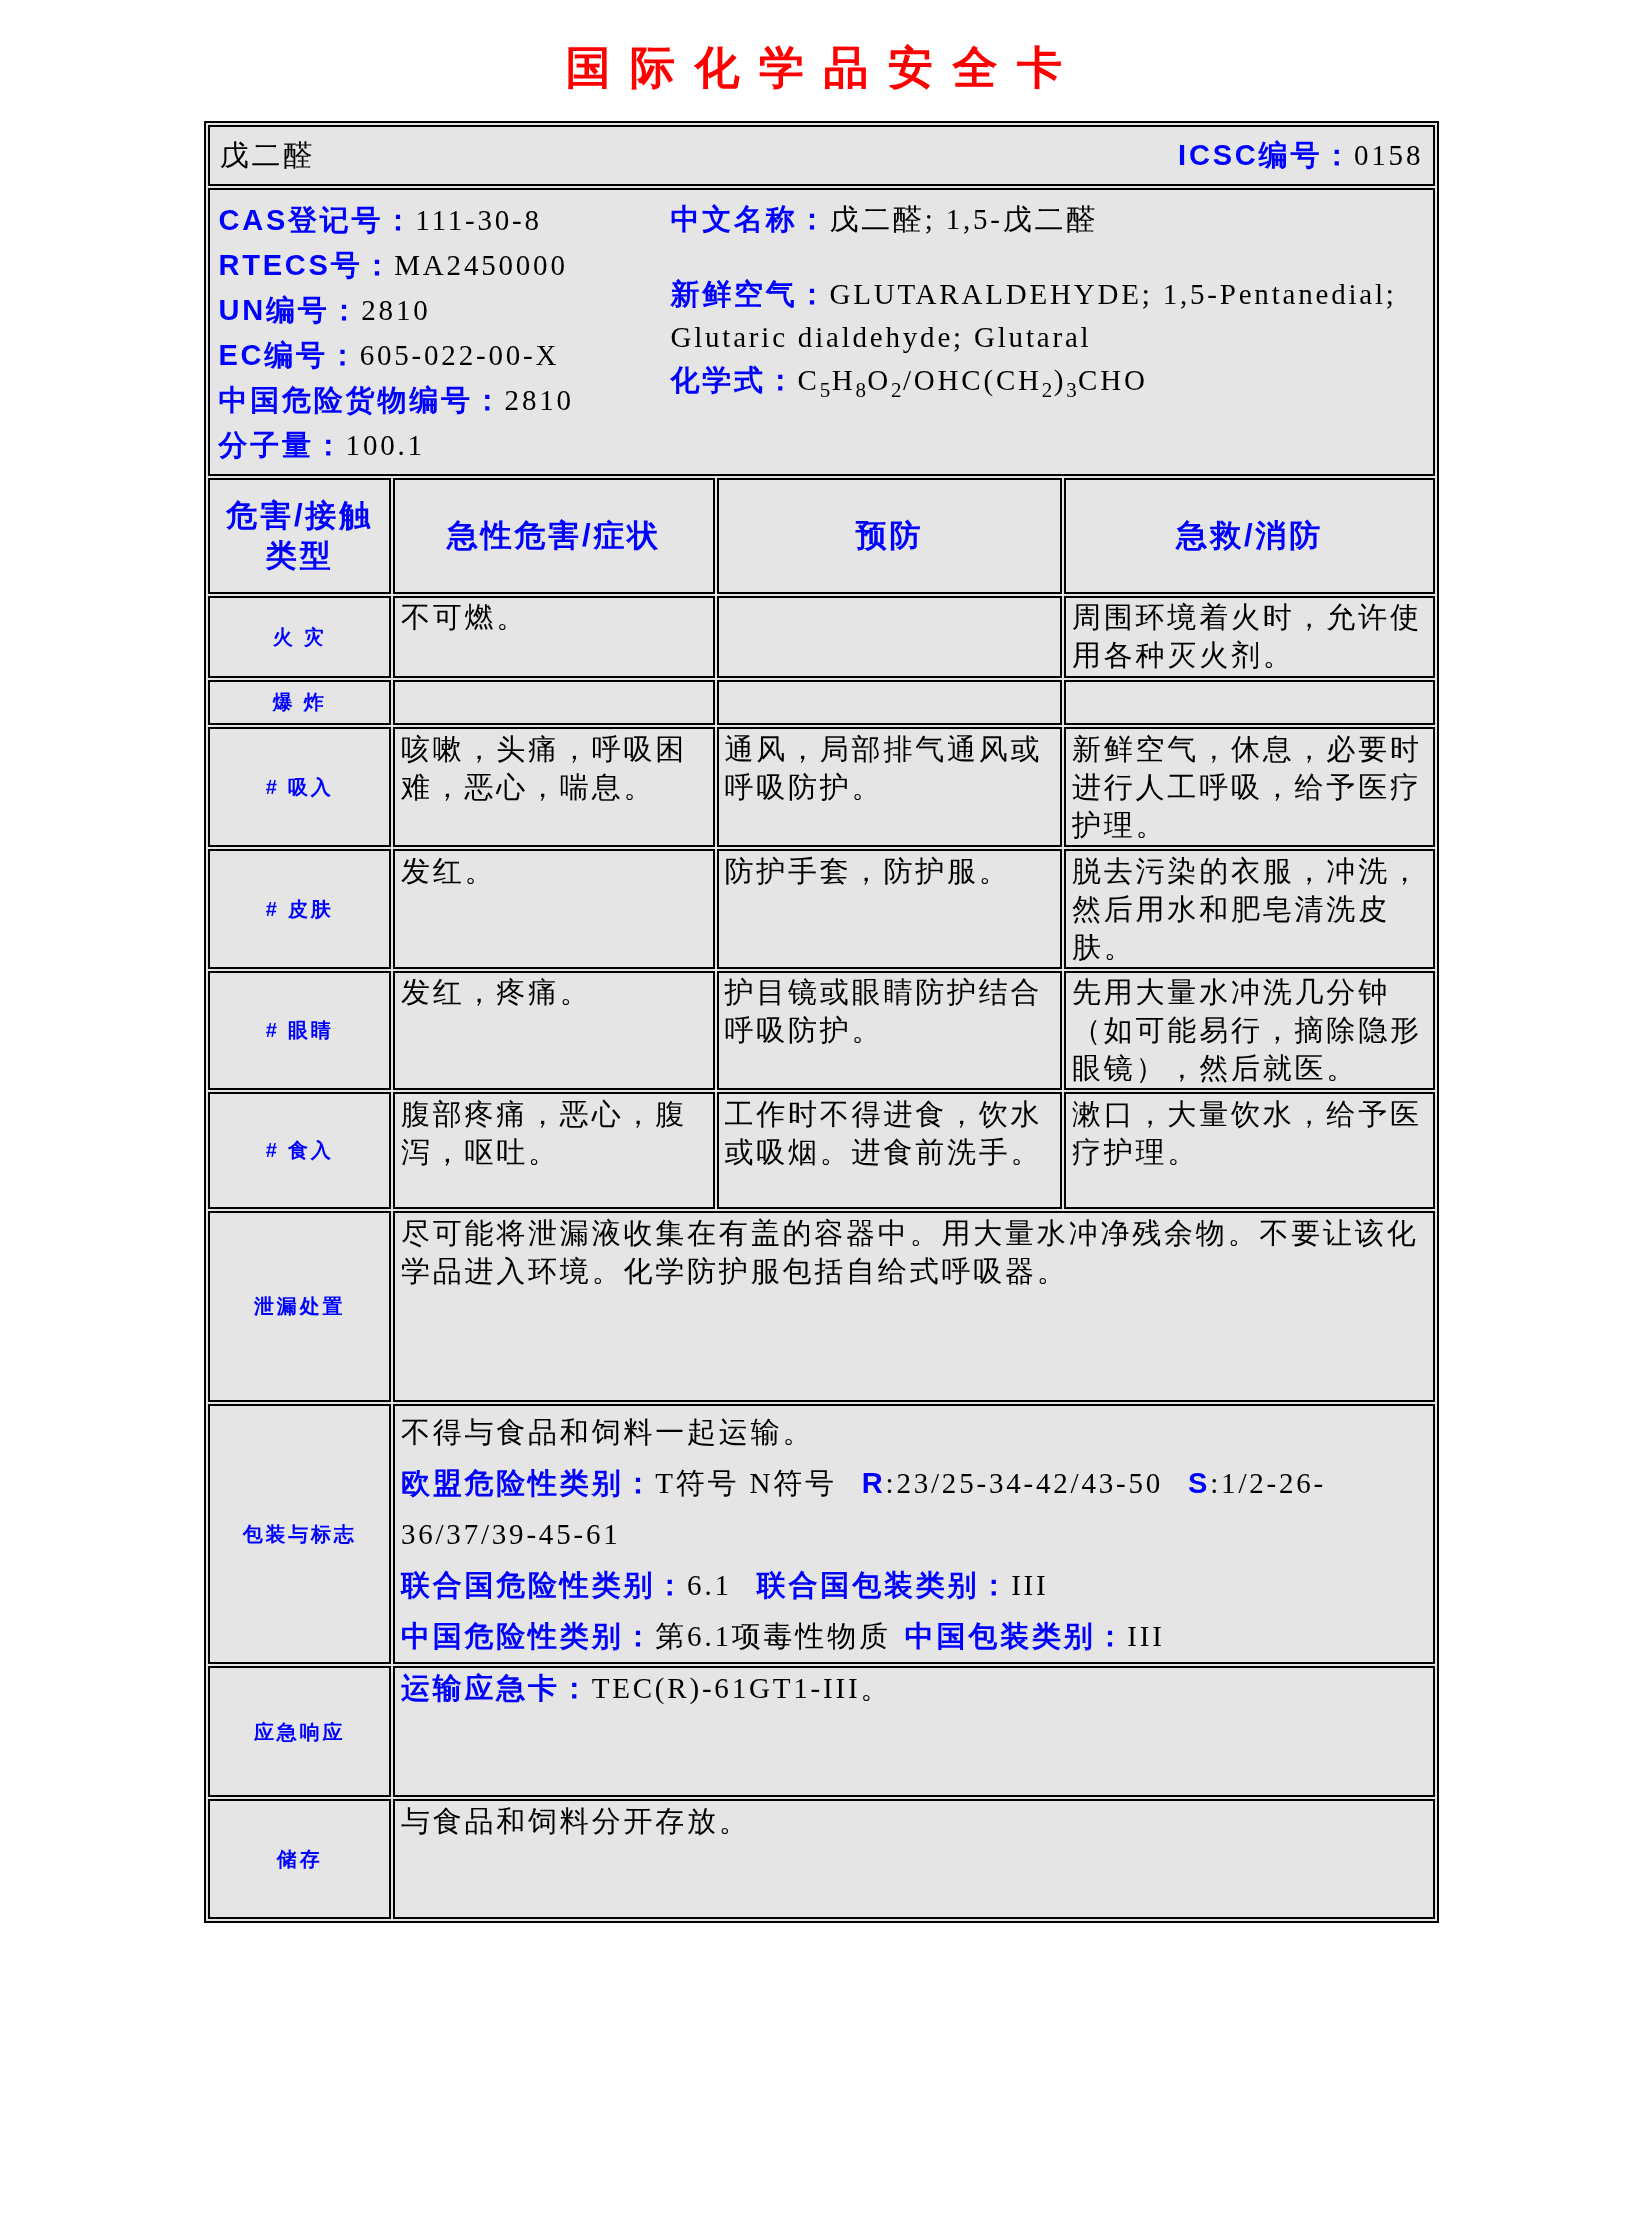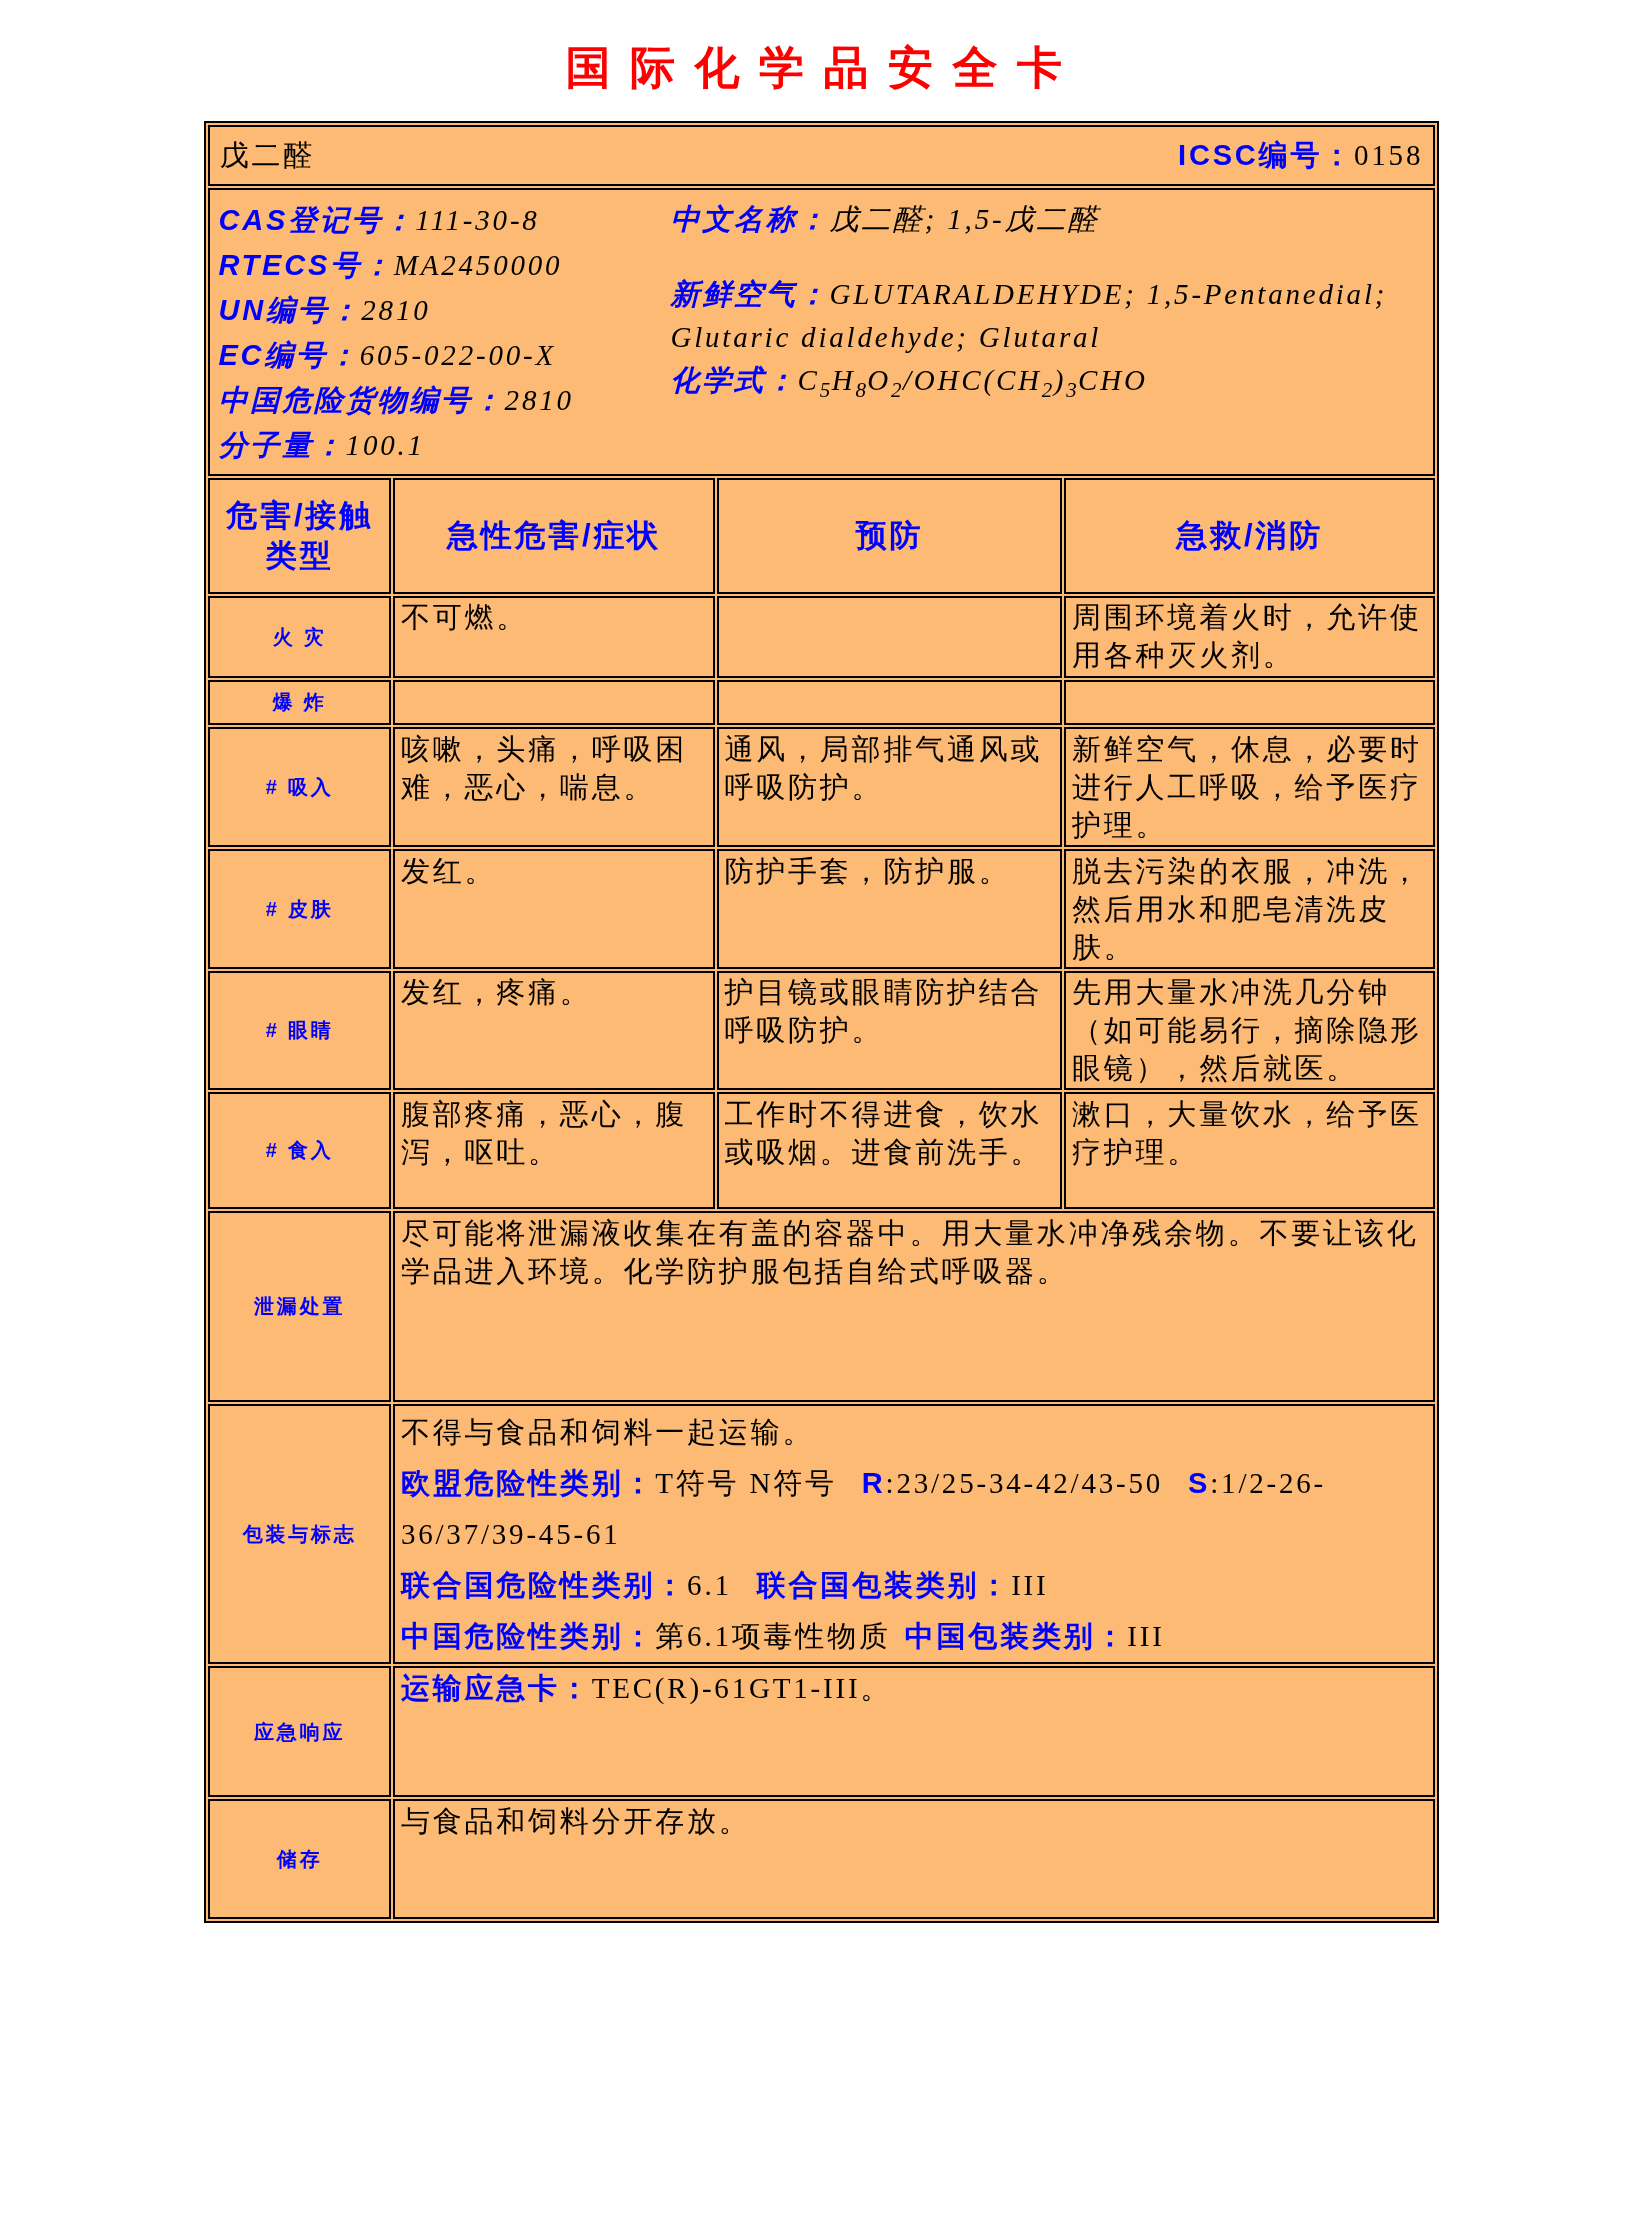--- a/index.html
+++ b/index.html
@@ -7,21 +7,21 @@
     position:relative; width:1647px; height:2239px; background:#ffffff;
     font-family:"Liberation Serif","DejaVu Serif",serif; overflow:hidden;
   }
   .title {
     margin:0; padding-top:38px; height:73px; text-align:center;
     font-family:"DejaVu Serif","Liberation Serif",serif; font-weight:bold;
     font-size:45px; letter-spacing:19.5px; color:#ff0000;
   }
   table.card {
     border-collapse:separate; border-spacing:2.1px; table-layout:fixed;
-    width:1235px; margin:9.8px 0 0 204px; background:#fdba74;
+    width:1235px; margin:9.8px 0 0 204px; background:#e5e5e5;
     border:2.8px solid #000000;
   }
   td {
     border:2.1px solid #000000; box-sizing:border-box; overflow:hidden;
     padding:0.7px 5.6px; vertical-align:top;
     font-size:29px; line-height:38px; letter-spacing:2.8px; color:#000000;
   }
   .blue {
     color:#0000ff; font-family:"Liberation Sans","DejaVu Sans",sans-serif;
     font-weight:bold;
@@ -31,21 +31,21 @@
   .r-head  { height:116px; } .r-fire { height:82px; }
   .r-expl  { height:33px;margin-left:25px; }  .r-cont { height:43px; }
   .r-inh   { height:120px; } .r-skin { height:116px; }
   .r-eye   { height:117px; } .r-ing  { height:117px; }
   .r-spill { height:191px; } .r-pack { height:255px; }
   .r-emer  { height:131px; } .r-stor { height:120px; }
 
   .name-cell { vertical-align:middle; padding:0 9.8px; }
   .name-flex { display:flex; justify-content:space-between; align-items:center; }
 
-  .id-cell  { padding:8.4px 8.4px 5.6px 8.4px;font-style:italic; }
+  .id-cell  { padding:8.4px 8.4px 5.6px 8.4px; }
   .id-flex  { display:flex; }
   .id-left  { width:452px; flex:none; }
   .id-left p { margin:0; line-height:45px; }
   .id-right { flex:1; }
   .id-right p { margin:0; line-height:43px; }
   .id-right .cn-line { margin-bottom:32px; }
   .id-right .formula-line { }
   sub { font-size:21px; letter-spacing:1.4px; }
 
   .head-cell { text-align:center; vertical-align:middle; font-size:31px; line-height:40px; }

